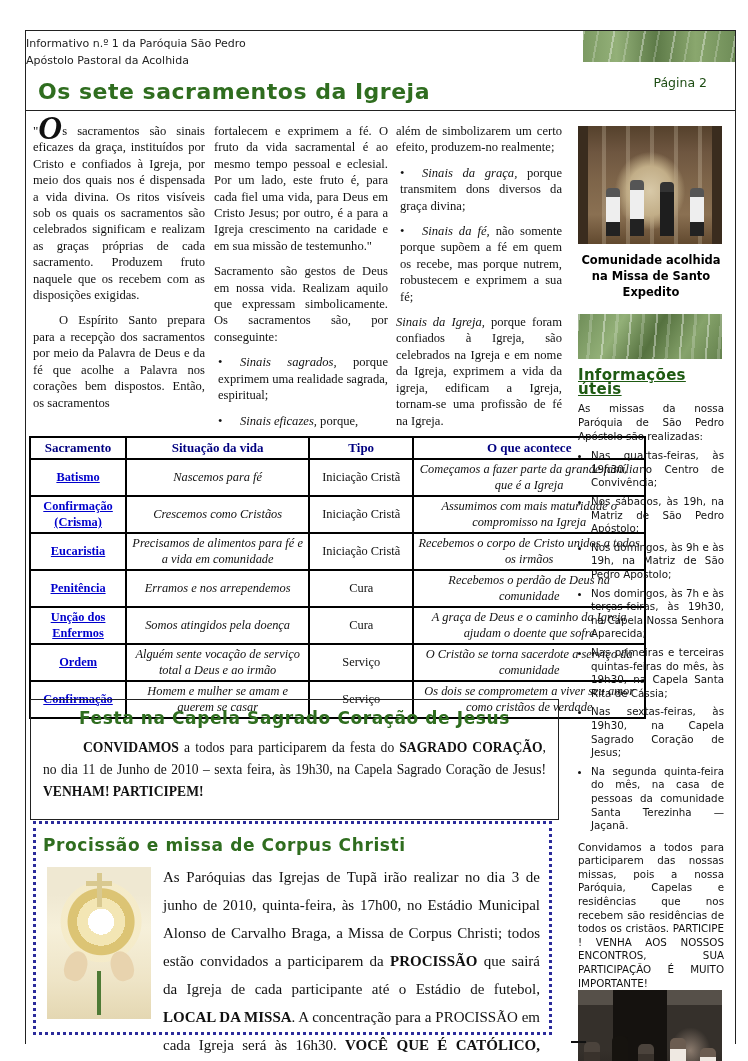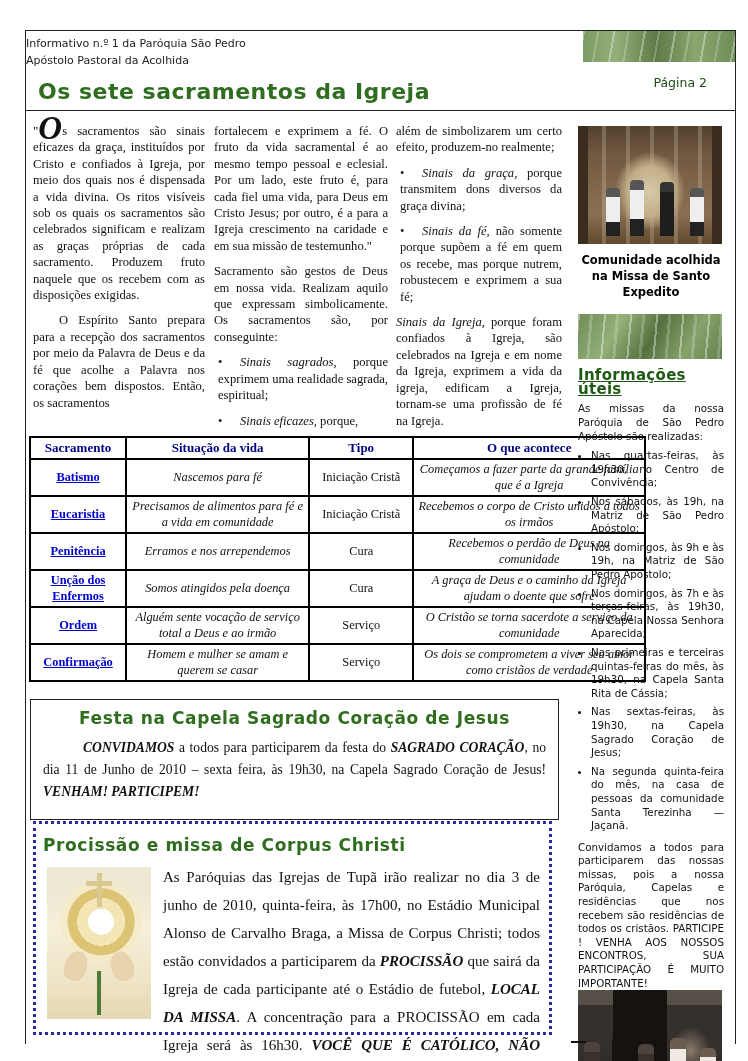--- a/index.html
+++ b/index.html
@@ -67,21 +67,21 @@
   
   .festa {
     position: absolute; left: 4px; top: 668px; width: 529px; height: 121px;
     border: 1px solid #222; padding: 8px 12px 0 12px;
   }
   .festa-title {
     text-align: center; font-family: "DejaVu Sans", sans-serif; font-weight: bold;
     font-size: 17px; color: #2f6d1f; letter-spacing: .6px; margin-bottom: 9px;
   }
   .festa-body { font-size: 13.6px; line-height: 1.6; text-align: justify; text-indent: 40px; }
-  .bi { font-weight: bold; font-style: italic; }
+  .bi { font-weight: bold; }
 
   
   .corpus {
     position: absolute; left: 7px; top: 790px; width: 519px; height: 214px;
     border: 3px dotted #2b2b9b; padding: 7px 9px 0 7px;
   }
   .corpus-title {
     text-align: left; font-family: "DejaVu Sans", sans-serif; font-weight: bold;
     font-size: 17px; color: #2f6d1f; letter-spacing: .6px; margin: 4px 60px 8px 0;
   }
@@ -198,20 +198,26 @@
         <th>Sacramento</th>
         <th>Situação da vida</th>
         <th>Tipo</th>
         <th>O que acontece</th>
       </tr>
       <tr>
         <td class="sacname"><span class="lnk">Batismo</span></td>
         <td class="ital">Nascemos para fé</td>
         <td>Iniciação Cristã</td>
         <td class="ital">Começamos a fazer parte da grande família que é a Igreja</td>
+      </tr>
+      <tr>
+        <td class="sacname"><span class="lnk">Confirmação (Crisma)</span></td>
+        <td class="ital">Crescemos como Cristãos</td>
+        <td>Iniciação Cristã</td>
+        <td class="ital">Assumimos com mais maturidade o compromisso na Igreja</td>
       </tr>
       <tr>
         <td class="sacname"><span class="lnk">Eucaristia</span></td>
         <td class="ital">Precisamos de alimentos para fé e a vida em comunidade</td>
         <td>Iniciação Cristã</td>
         <td class="ital">Recebemos o corpo de Cristo unidos a todos os irmãos</td>
       </tr>
       <tr>
         <td class="sacname"><span class="lnk">Penitência</span></td>
         <td class="ital">Erramos e nos arrependemos</td>

